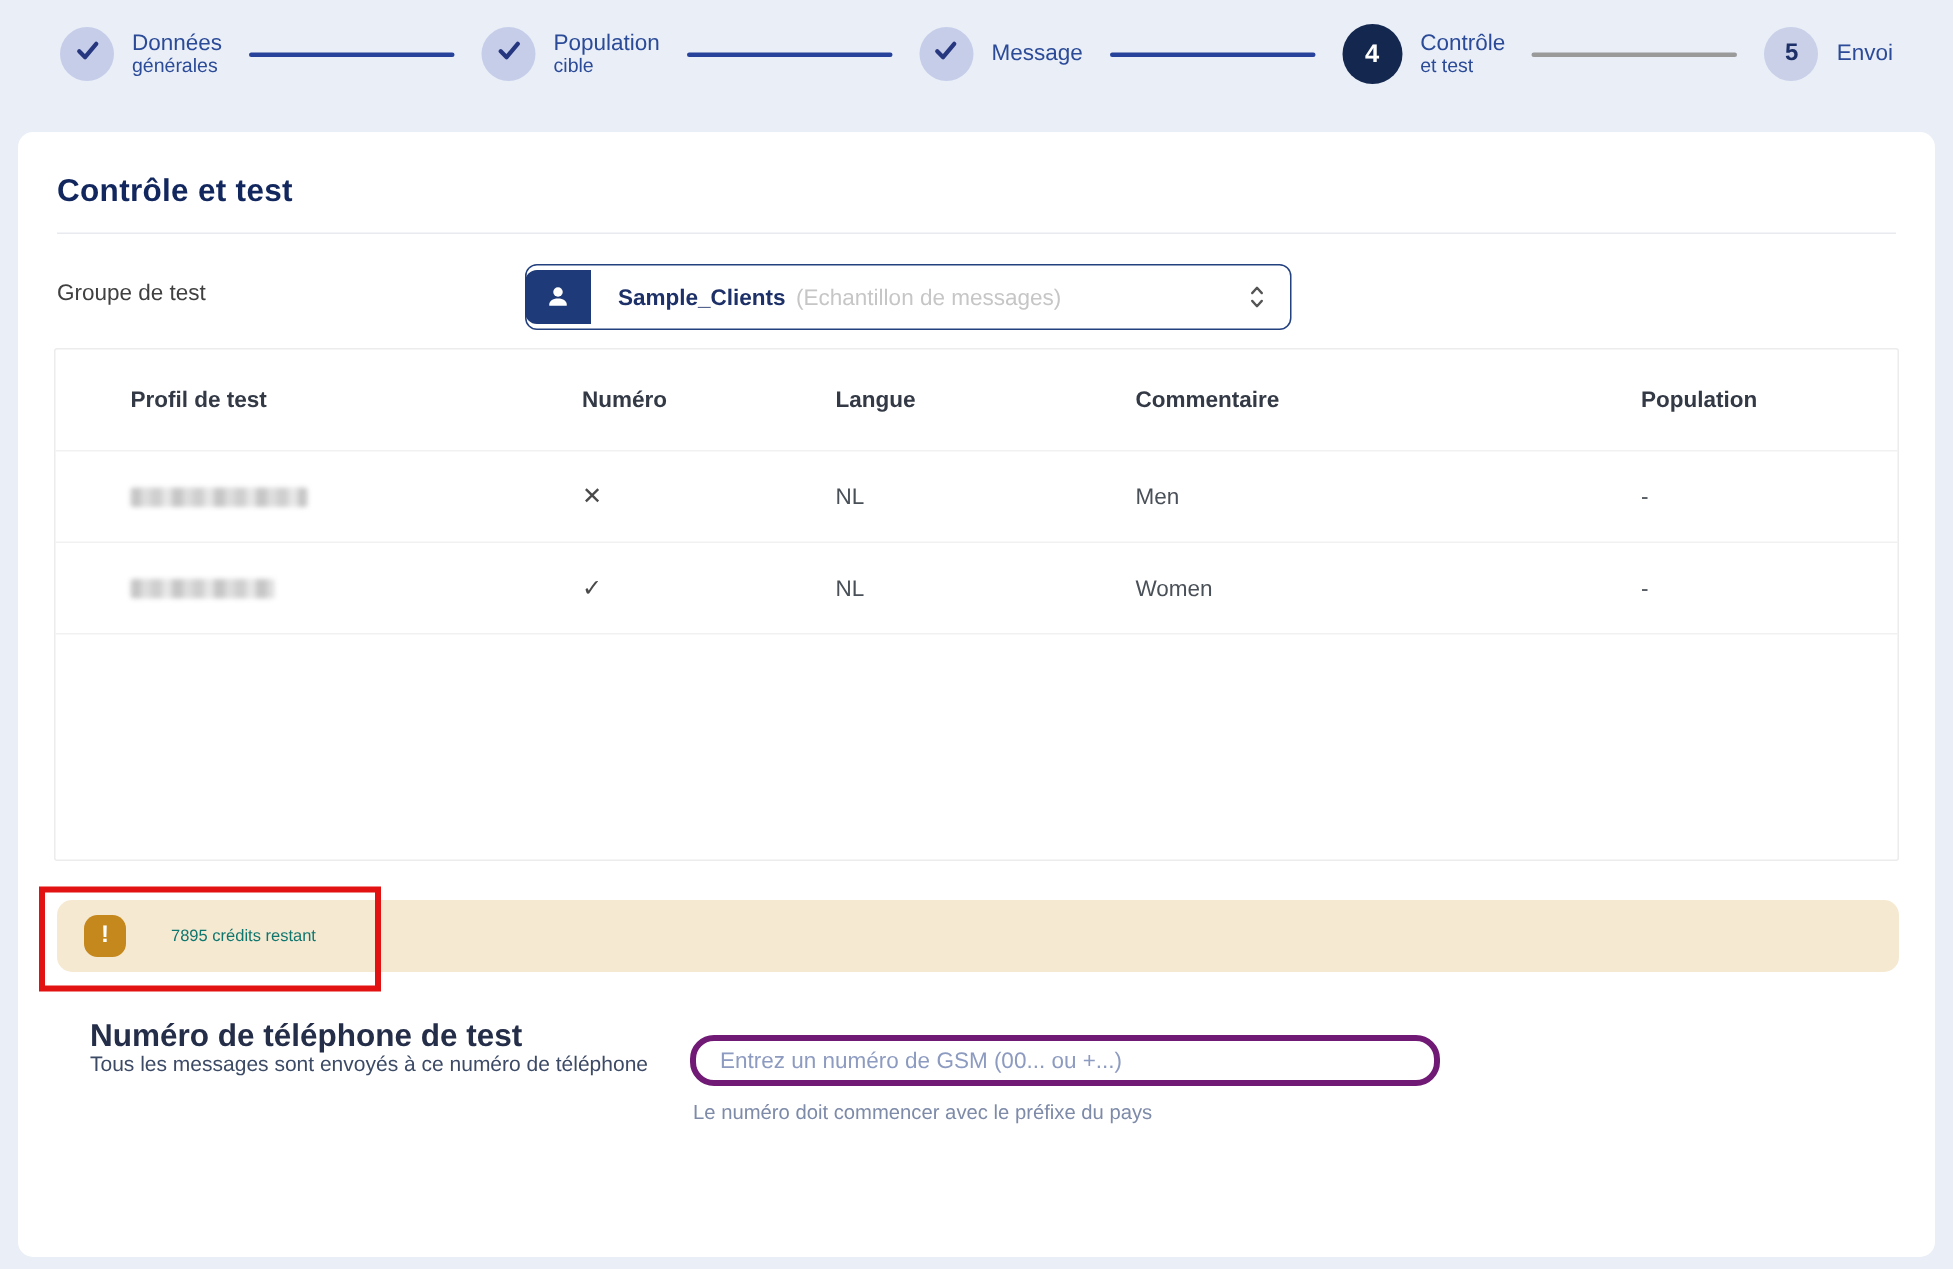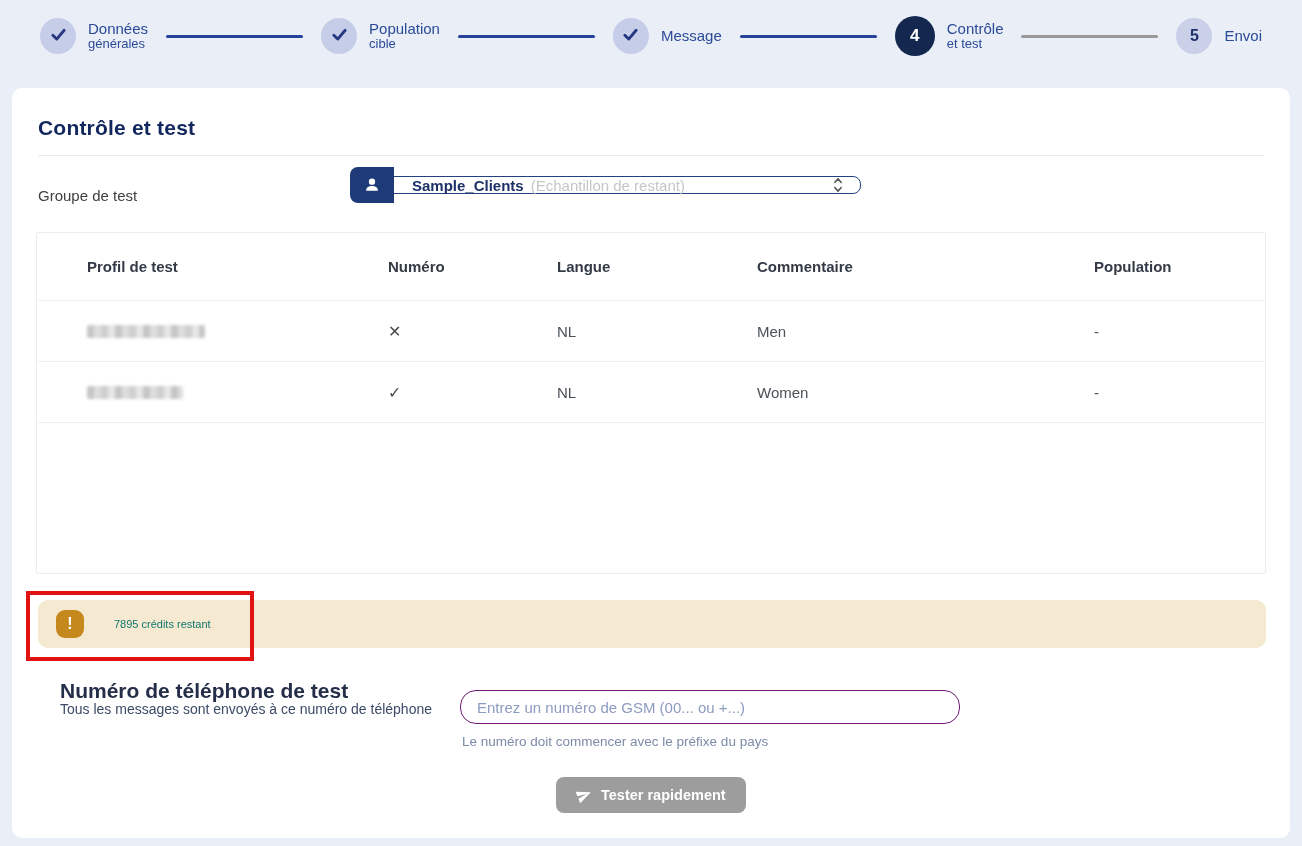--- a/index.html
+++ b/index.html
@@ -64,21 +64,21 @@
     height:1px; background:#e8eaf0;
   }
 
   
   .group-label {
     position:absolute; left:26px; top:99px;
     font-size:15px; color:#404040;
   }
   .group-select {
     position:absolute; left:338px; top:88px;
-    width:511px; height:18px;
+    width:511px; height:44px;
     border:1px solid #23407f; border-radius:8px;
     background:#ffffff;
     display:flex; align-items:center;
     cursor:pointer;
   }
   .group-select .icon-box {
     width:44px; height:36px; margin:-1px 0 0 -1px;
     background:#1f3a78; border-radius:8px 0 0 8px;
     display:flex; align-items:center; justify-content:center;
     flex:none;
@@ -147,21 +147,21 @@
     position:absolute; left:48px; top:591px;
     font-size:21px; font-weight:bold; color:#252e49;
   }
   .phone-sublabel {
     position:absolute; left:48px; top:613px;
     font-size:14px; color:#3c4a66;
   }
   .phone-input {
     position:absolute; left:448px; top:602px;
     width:500px; height:34px;
-    border:1px solid #701a75; border-radius:16px;
+    border:4px solid #701a75; border-radius:16px;
     padding:0 16px;
     font-family:"Liberation Sans", sans-serif;
     font-size:15px; color:#1d3068;
     outline:none; background:#fff;
   }
   .phone-input::placeholder { color:#8d9bc0; opacity:1; }
   .phone-helper {
     position:absolute; left:450px; top:646px;
     font-size:13.5px; color:#7d8aa8;
   }
@@ -259,21 +259,21 @@
 
   <div class="group-label">Groupe de test</div>
   <div class="group-select">
     <div class="icon-box">
       <svg width="20" height="20" viewBox="0 0 24 24" fill="#ffffff">
           <circle cx="12" cy="8" r="3.8"></circle>
           <path d="M12 13.2c-4.4 0-7 2.2-7 4.8v1h14v-1c0-2.6-2.6-4.8-7-4.8z"></path>
         </svg>
     </div>
     <span class="sel-value">Sample_Clients</span>
-    <span class="sel-hint">(Echantillon de restant)</span>
+    <span class="sel-hint">(Echantillon de messages)</span>
     <span class="chev">
       <svg width="16" height="18" viewBox="0 0 24 28" fill="none" stroke="#555" stroke-width="2.4" stroke-linecap="round" stroke-linejoin="round">
           <polyline points="7,10 12,4.5 17,10"></polyline>
           <polyline points="7,18 12,23.5 17,18"></polyline>
         </svg>
     </span>
   </div>
 
   <div class="test-table">
     <div class="trow head">
@@ -337,24 +337,16 @@
   <div class="credits-banner">
     <div class="credits-icon">!</div>
     <div class="credits-text">7895 crédits restant</div>
   </div>
 
   <div class="phone-label">Numéro de téléphone de test</div>
   <div class="phone-sublabel">Tous les messages sont envoyés à ce numéro de téléphone</div>
   <input class="phone-input" type="text" placeholder="Entrez un numéro de GSM (00... ou +...)" style="">
   <div class="phone-helper">Le numéro doit commencer avec le préfixe du pays</div>
 
-  <button class="test-button">
-    <span style="display:flex;">
-      <svg width="16" height="16" viewBox="0 0 24 24" fill="#ffffff" style="transform:rotate(-22deg);">
-          <path d="M2.2 21.2 23 12 2.2 2.8l-.01 7.2L16.5 12 2.19 14z"></path>
-        </svg>
-    </span>
-    <span>Tester rapidement</span>
-  </button>
 
 </div>
 
 <div class="red-annotation"></div>
 
 </body></html>

